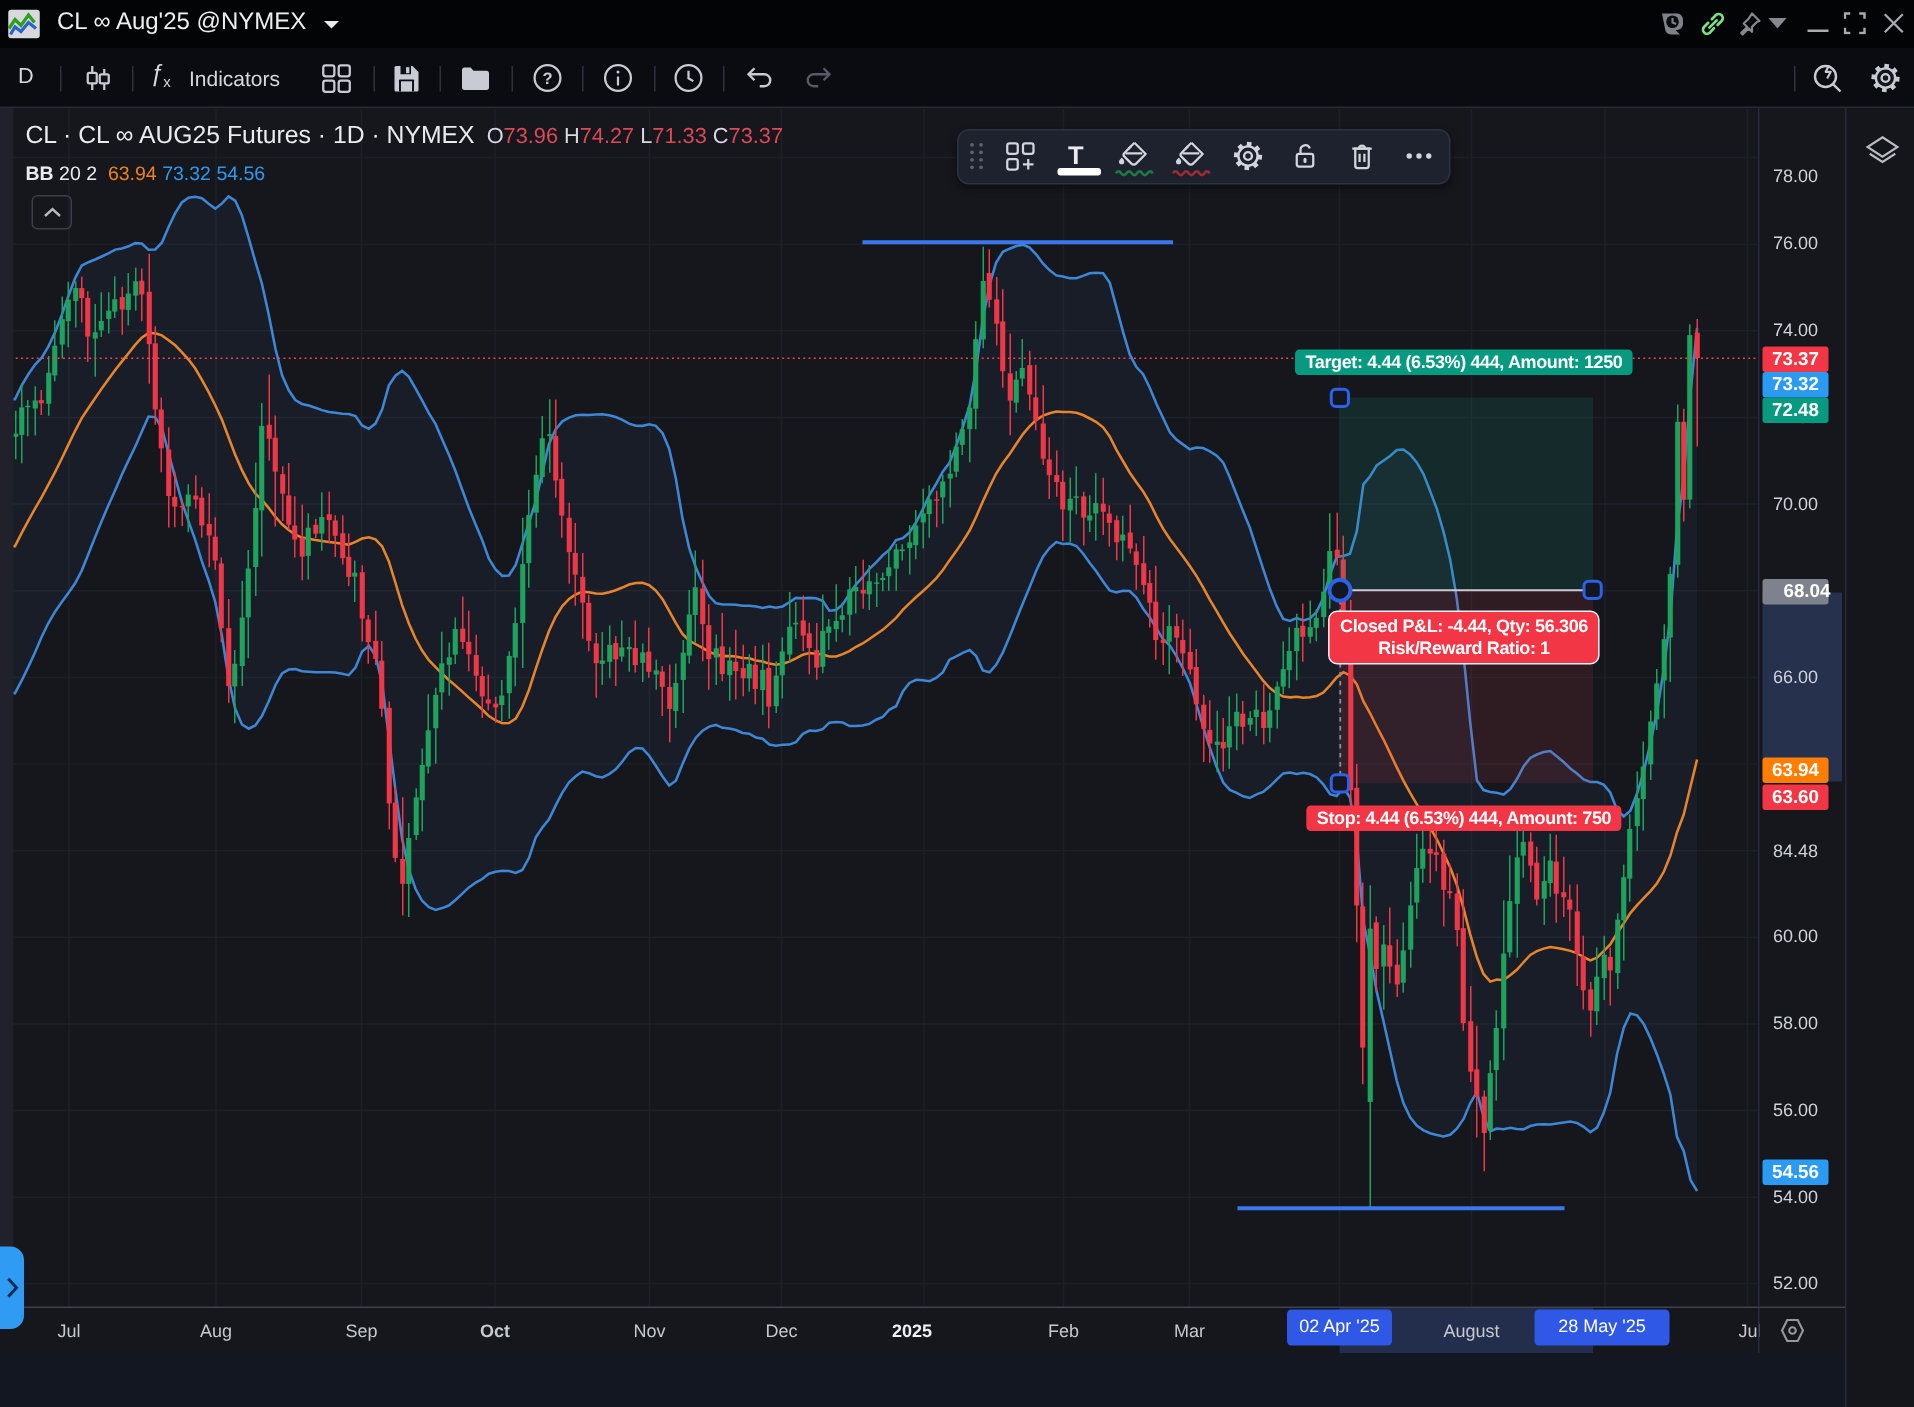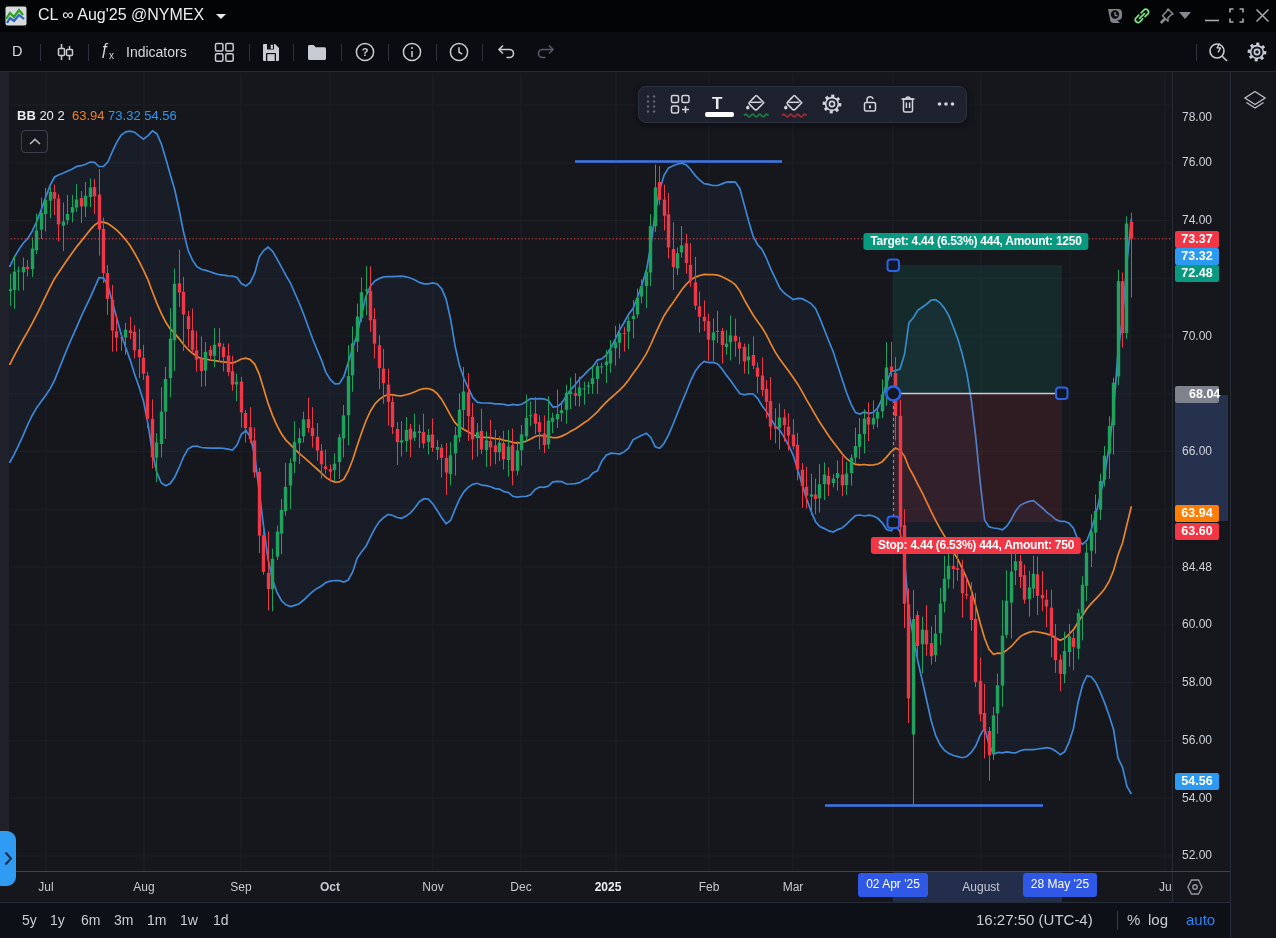--- a/index.html
+++ b/index.html
@@ -305,20 +305,21 @@
         <rect x="893" y="393" width="169" height="129" fill="rgba(235,60,75,0.12)"></rect>
         <line x1="893" y1="393.5" x2="1062" y2="393.5" stroke="#c8cbd4" stroke-width="1.4"></line>
         <line x1="893.5" y1="394" x2="893.5" y2="522" stroke="#8b8e98" stroke-width="1.2" stroke-dasharray="3 3"></line>
         <g fill="#131722" stroke="#2d62e8" stroke-width="2">
           <rect x="887.5" y="259.5" width="11.5" height="11.5" rx="3"></rect>
           <rect x="1056" y="387.5" width="11.5" height="11.5" rx="3"></rect>
           <rect x="887.5" y="516.5" width="11.5" height="11.5" rx="3"></rect>
           <circle cx="893.3" cy="393.5" r="7" stroke-width="2.6"></circle>
         </g>
       </svg>
+    <div class="tx" style="left:17px;top:9px;font-size:16.5px;color:#e9ebef;z-index:6;">CL · CL ∞ AUG25 Futures · 1D · NYMEX<span style="font-size:14.5px;color:#d5d8e0;">&nbsp;&nbsp;O<span style="color:#dd4956;">73.96</span> H<span style="color:#dd4956;">74.27</span> L<span style="color:#dd4956;">71.33</span> C<span style="color:#dd4956;">73.37</span></span></div>
       <div class="tx" style="left:17px;top:36px;font-size:13px;color:#e9ebef;z-index:6;"><b>BB</b> 20 2&nbsp;&nbsp;<span style="color:#ef8021;">63.94</span>&nbsp;<span style="color:#2f97ee;">73.32</span>&nbsp;<span style="color:#2f97ee;">54.56</span></div>
       <div class="abs" style="left:21px;top:58px;width:27px;height:23px;border:1px solid #3a3f4c;border-radius:4px;z-index:6;"></div>
       <svg class="abs" style="left:29px;top:66px;z-index:7" width="12" height="8" viewBox="0 0 12 8" xmlns="http://www.w3.org/2000/svg">
         <path d="M1 6l5-4.6L11 6" stroke="#b7bac3" stroke-width="1.6" fill="none"></path>
       </svg>
       <div class="abs" style="left:638px;top:14px;width:329px;height:37px;background:#1e222e;border-radius:8px;border:1px solid #2d3240;box-shadow:0 2px 6px rgba(0,0,0,0.45);z-index:8;"></div>
       <svg class="abs" style="left:639px;top:20px;z-index:9" width="24" height="24" viewBox="0 0 24 24" xmlns="http://www.w3.org/2000/svg">
         <circle cx="9" cy="4.5" r="1.25" fill="#5c6170"></circle>
         <circle cx="9" cy="9.5" r="1.25" fill="#5c6170"></circle>
         <circle cx="9" cy="14.5" r="1.25" fill="#5c6170"></circle>
@@ -378,20 +379,21 @@
           <path d="M5.5 7h13M10 7a2 2 0 0 1 4 0"></path>
           <path d="M10.4 10.5v5.5M13.6 10.5v5.5"></path>
         </g>
       </svg>
       <svg class="abs" style="left:934px;top:20px;z-index:9" width="24" height="24" viewBox="0 0 24 24" xmlns="http://www.w3.org/2000/svg">
         <circle cx="5.5" cy="12" r="1.8" fill="#d2d5dd"></circle>
         <circle cx="12" cy="12" r="1.8" fill="#d2d5dd"></circle>
         <circle cx="18.5" cy="12" r="1.8" fill="#d2d5dd"></circle>
       </svg>
       <div class="rrlab" style="left:976px;top:161px;background:#089981;">Target: 4.44 (6.53%) 444, Amount: 1250</div>
+      <div class="rrlab" style="left:976px;top:335px;background:#f23645;border:1px solid #f2f3f6;border-radius:6px;text-align:center;line-height:15px;padding:1.5px 7px 2px;">Closed P&amp;L: -4.44, Qty: 56.306<br>Risk/Reward Ratio: 1</div>
       <div class="rrlab" style="left:976px;top:465px;background:#f23645;">Stop: 4.44 (6.53%) 444, Amount: 750</div>
   </div>
   <div id="leftstrip"></div>
   <div id="titlebar">
       <svg class="abs" style="left:5px;top:6px;" width="22" height="20" viewBox="0 0 22 20" xmlns="http://www.w3.org/2000/svg">
         <rect x="0.5" y="0.5" width="21" height="19" rx="2" fill="#d7d9dc"></rect>
         <path d="M1 13l4-6 4 4 5-7 4 5" stroke="#2e9e1f" stroke-width="2.2" fill="none"></path>
         <path d="M2 17l3-5 4 3 5-6 5 4" stroke="#2964c8" stroke-width="2.2" fill="none"></path>
       </svg>
       <div class="tx" style="left:38px;top:6px;font-size:16px;font-weight:normal;color:#eceef2;">CL ∞ Aug'25 @NYMEX</div>
@@ -528,38 +530,24 @@
       <div class="mon" style="left:241px;">Sep</div>
       <div class="mon" style="left:330px;font-weight:bold;">Oct</div>
       <div class="mon" style="left:433px;">Nov</div>
       <div class="mon" style="left:521px;">Dec</div>
       <div class="mon" style="left:709px;">Feb</div>
       <div class="mon" style="left:793px;">Mar</div>
       <div class="mon" style="left:981px;">August</div>
       <div class="mon" style="left:608px;color:#eef0f4;font-weight:bold;">2025</div>
       <div class="abs" style="left:1159px;top:8px;width:14px;overflow:hidden;color:#c6c9d1;font-size:12px;">Jul</div>
       <div class="abs" style="left:858px;top:1px;width:70px;height:24px;background:#2e58e5;border-radius:3px;color:#fff;font-size:12px;text-align:center;line-height:23px;z-index:3;">02 Apr '25</div>
-      <div class="abs" style="left:1023px;top:1px;width:74px;height:24px;background:#2e58e5;border-radius:3px;color:#fff;font-size:12px;text-align:center;line-height:23px;z-index:3;">28 May '25</div>
+      <div class="abs" style="left:1023px;top:1px;width:90px;height:24px;background:#2e58e5;border-radius:3px;color:#fff;font-size:12px;text-align:center;line-height:23px;z-index:3;">28 May '25</div>
       <div class="abs" style="left:1172px;top:0;width:1px;height:30px;background:#262b38;"></div>
       <svg class="abs" style="left:1186px;top:6px;" width="18" height="18" viewBox="0 0 18 18" xmlns="http://www.w3.org/2000/svg">
         <path d="M5.5 2h7l3.5 7-3.5 7h-7L2 9z" transform="scale(1) translate(0,0)" fill="none" stroke="#9598a1" stroke-width="1.4"></path>
         <circle cx="9" cy="9" r="2.2" fill="none" stroke="#9598a1" stroke-width="1.4"></circle>
       </svg>
-    </div>
-  <div id="botbar">
-      <div class="tx" style="left:22px;top:9px;font-size:14px;color:#c9ccd4;">5y</div>
-      <div class="tx" style="left:50px;top:9px;font-size:14px;color:#c9ccd4;">1y</div>
-      <div class="tx" style="left:81px;top:9px;font-size:14px;color:#c9ccd4;">6m</div>
-      <div class="tx" style="left:114px;top:9px;font-size:14px;color:#c9ccd4;">3m</div>
-      <div class="tx" style="left:147px;top:9px;font-size:14px;color:#c9ccd4;">1m</div>
-      <div class="tx" style="left:180px;top:9px;font-size:14px;color:#c9ccd4;">1w</div>
-      <div class="tx" style="left:213px;top:9px;font-size:14px;color:#c9ccd4;">1d</div>
-      <div class="tx" style="left:976px;top:8px;font-size:15px;color:#c9ccd4;">16:27:50 (UTC-4)</div>
-      <div class="abs" style="left:1117px;top:8px;width:1px;height:19px;background:#33384a;"></div>
-      <div class="tx" style="left:1127px;top:8px;font-size:15px;color:#c9ccd4;">%</div>
-      <div class="tx" style="left:1148px;top:8px;font-size:15px;color:#c9ccd4;">log</div>
-      <div class="tx" style="left:1186px;top:8px;font-size:15px;color:#2a84f2;">auto</div>
     </div>
 <div class="abs" style="left:0px;top:831px;width:16px;height:55px;background:#2f9bf2;border-radius:0 9px 9px 0;z-index:20;"></div>
     <svg class="abs" style="left:4px;top:851px;z-index:21" width="9" height="15" viewBox="0 0 9 15" xmlns="http://www.w3.org/2000/svg">
       <path d="M1.5 1.5L7 7.5 1.5 13.5" stroke="#0f2d50" stroke-width="2" fill="none"></path>
     </svg>
   </div>
 
 </body></html>

